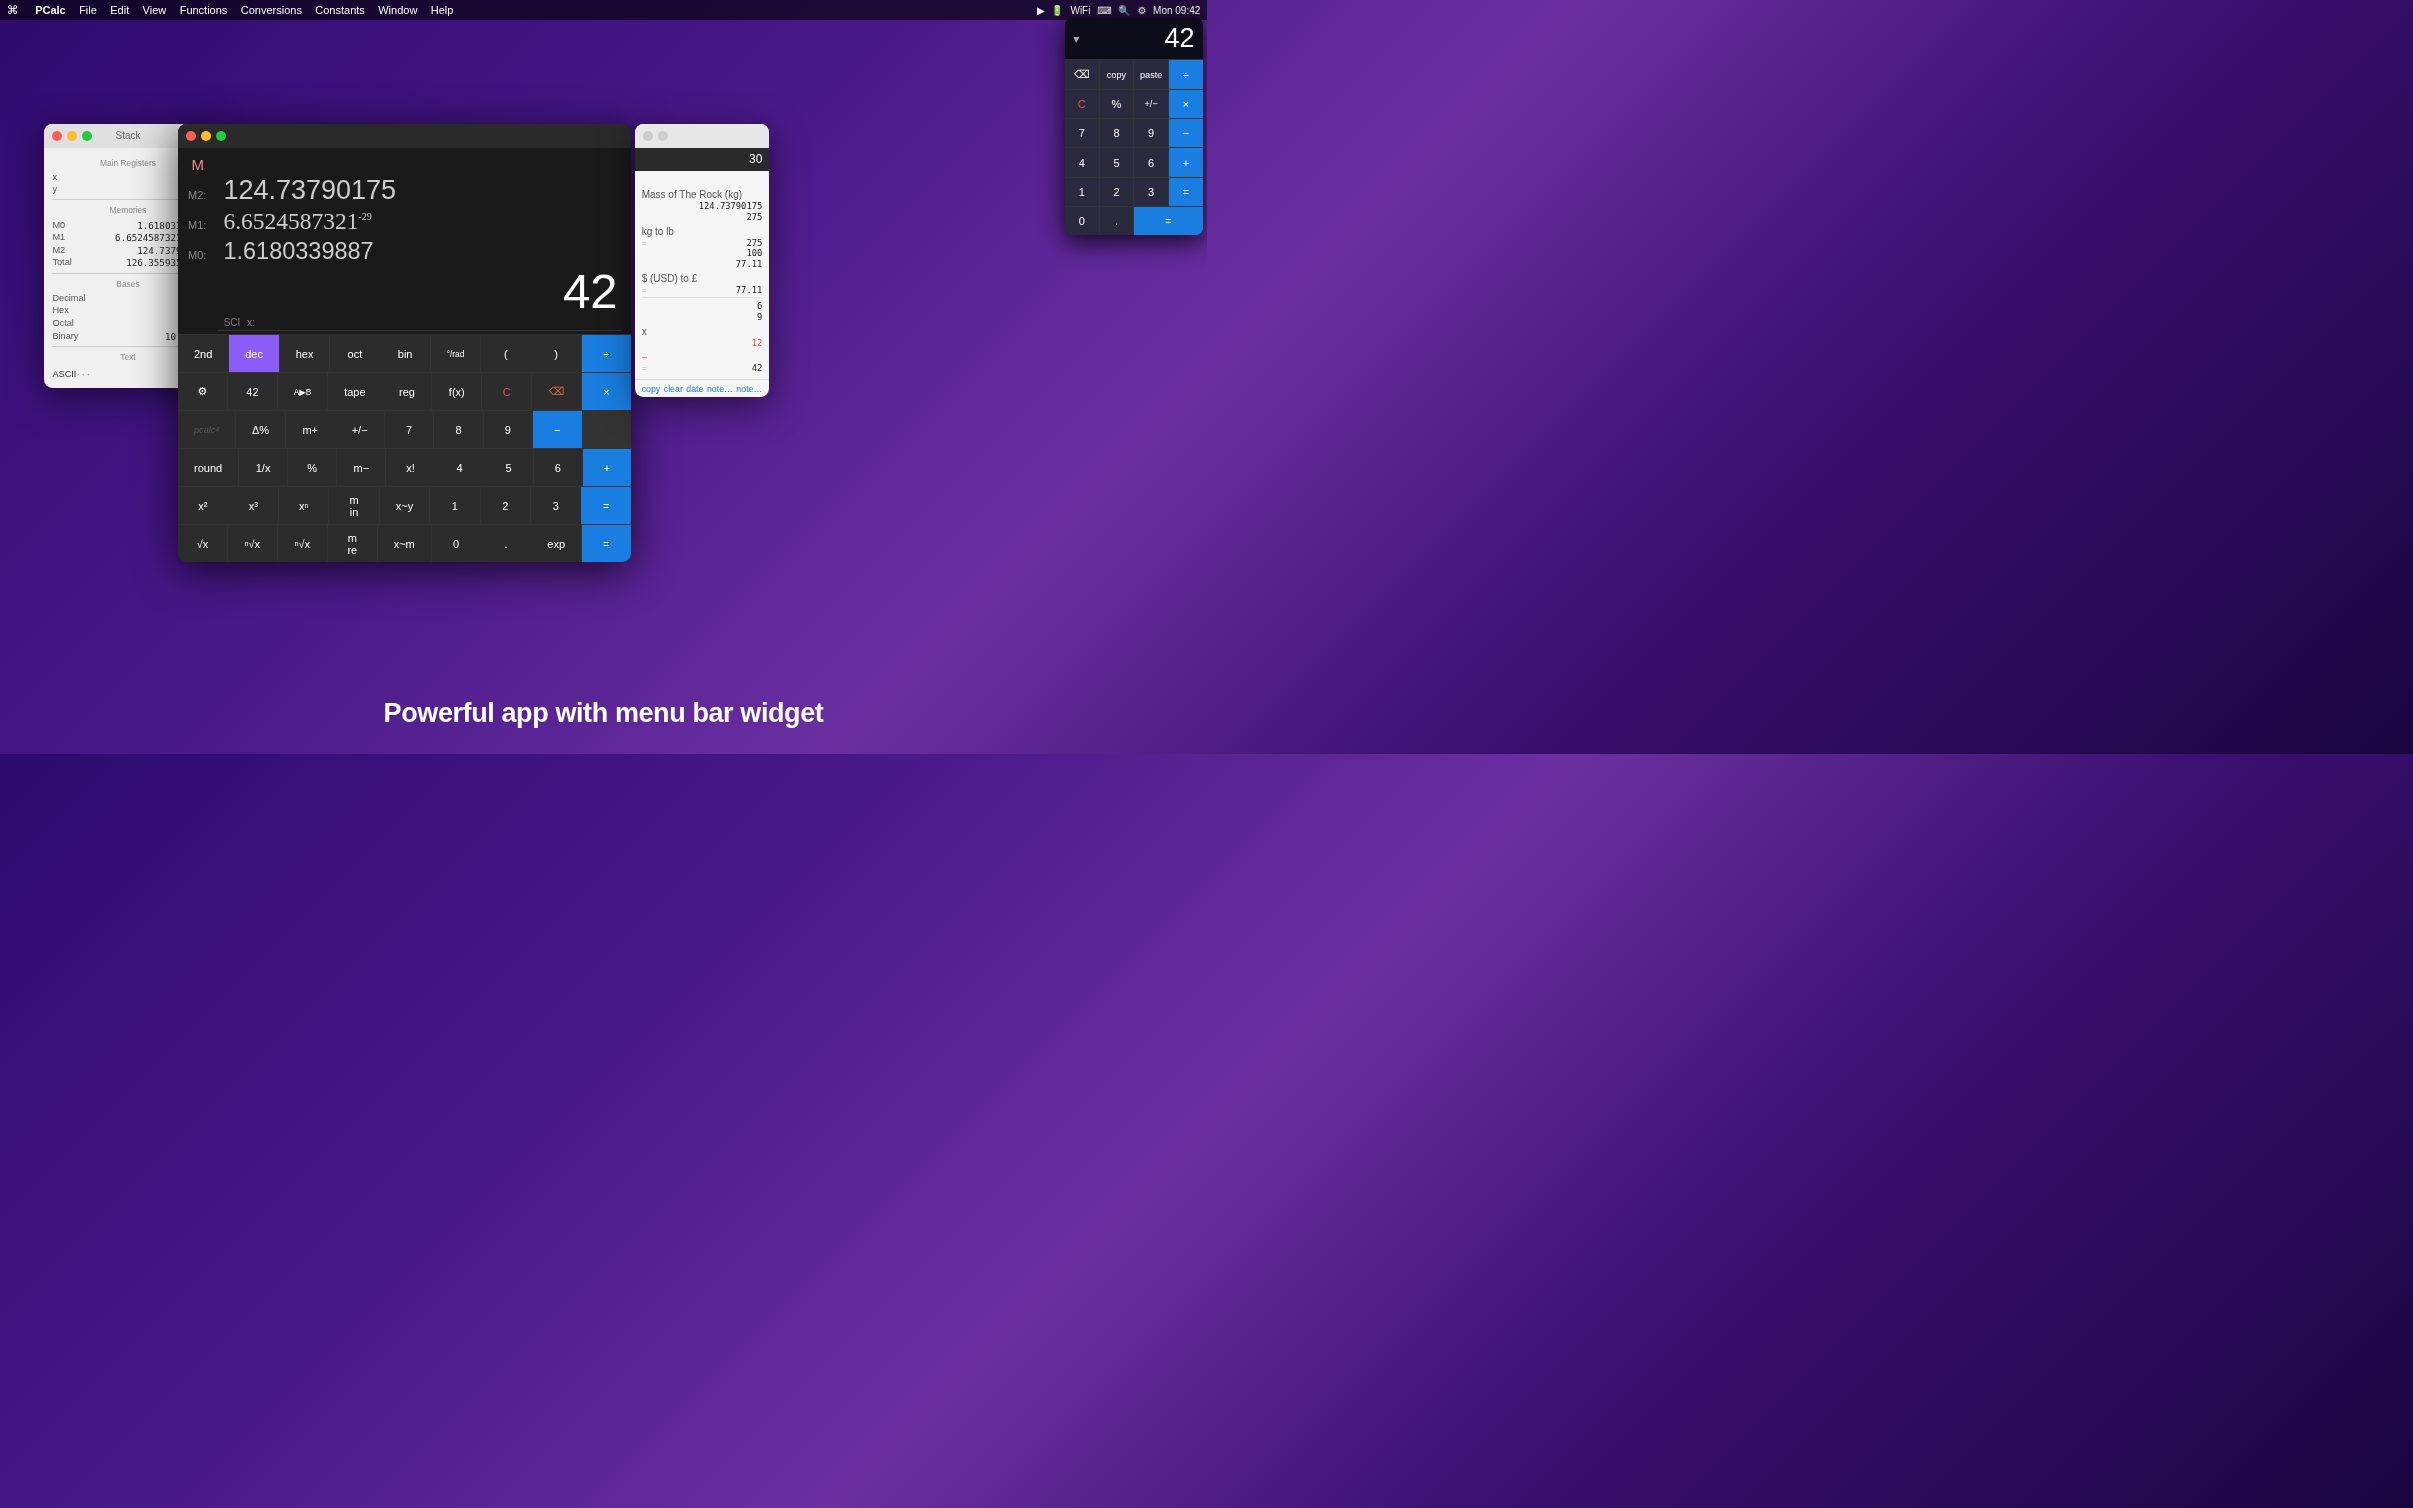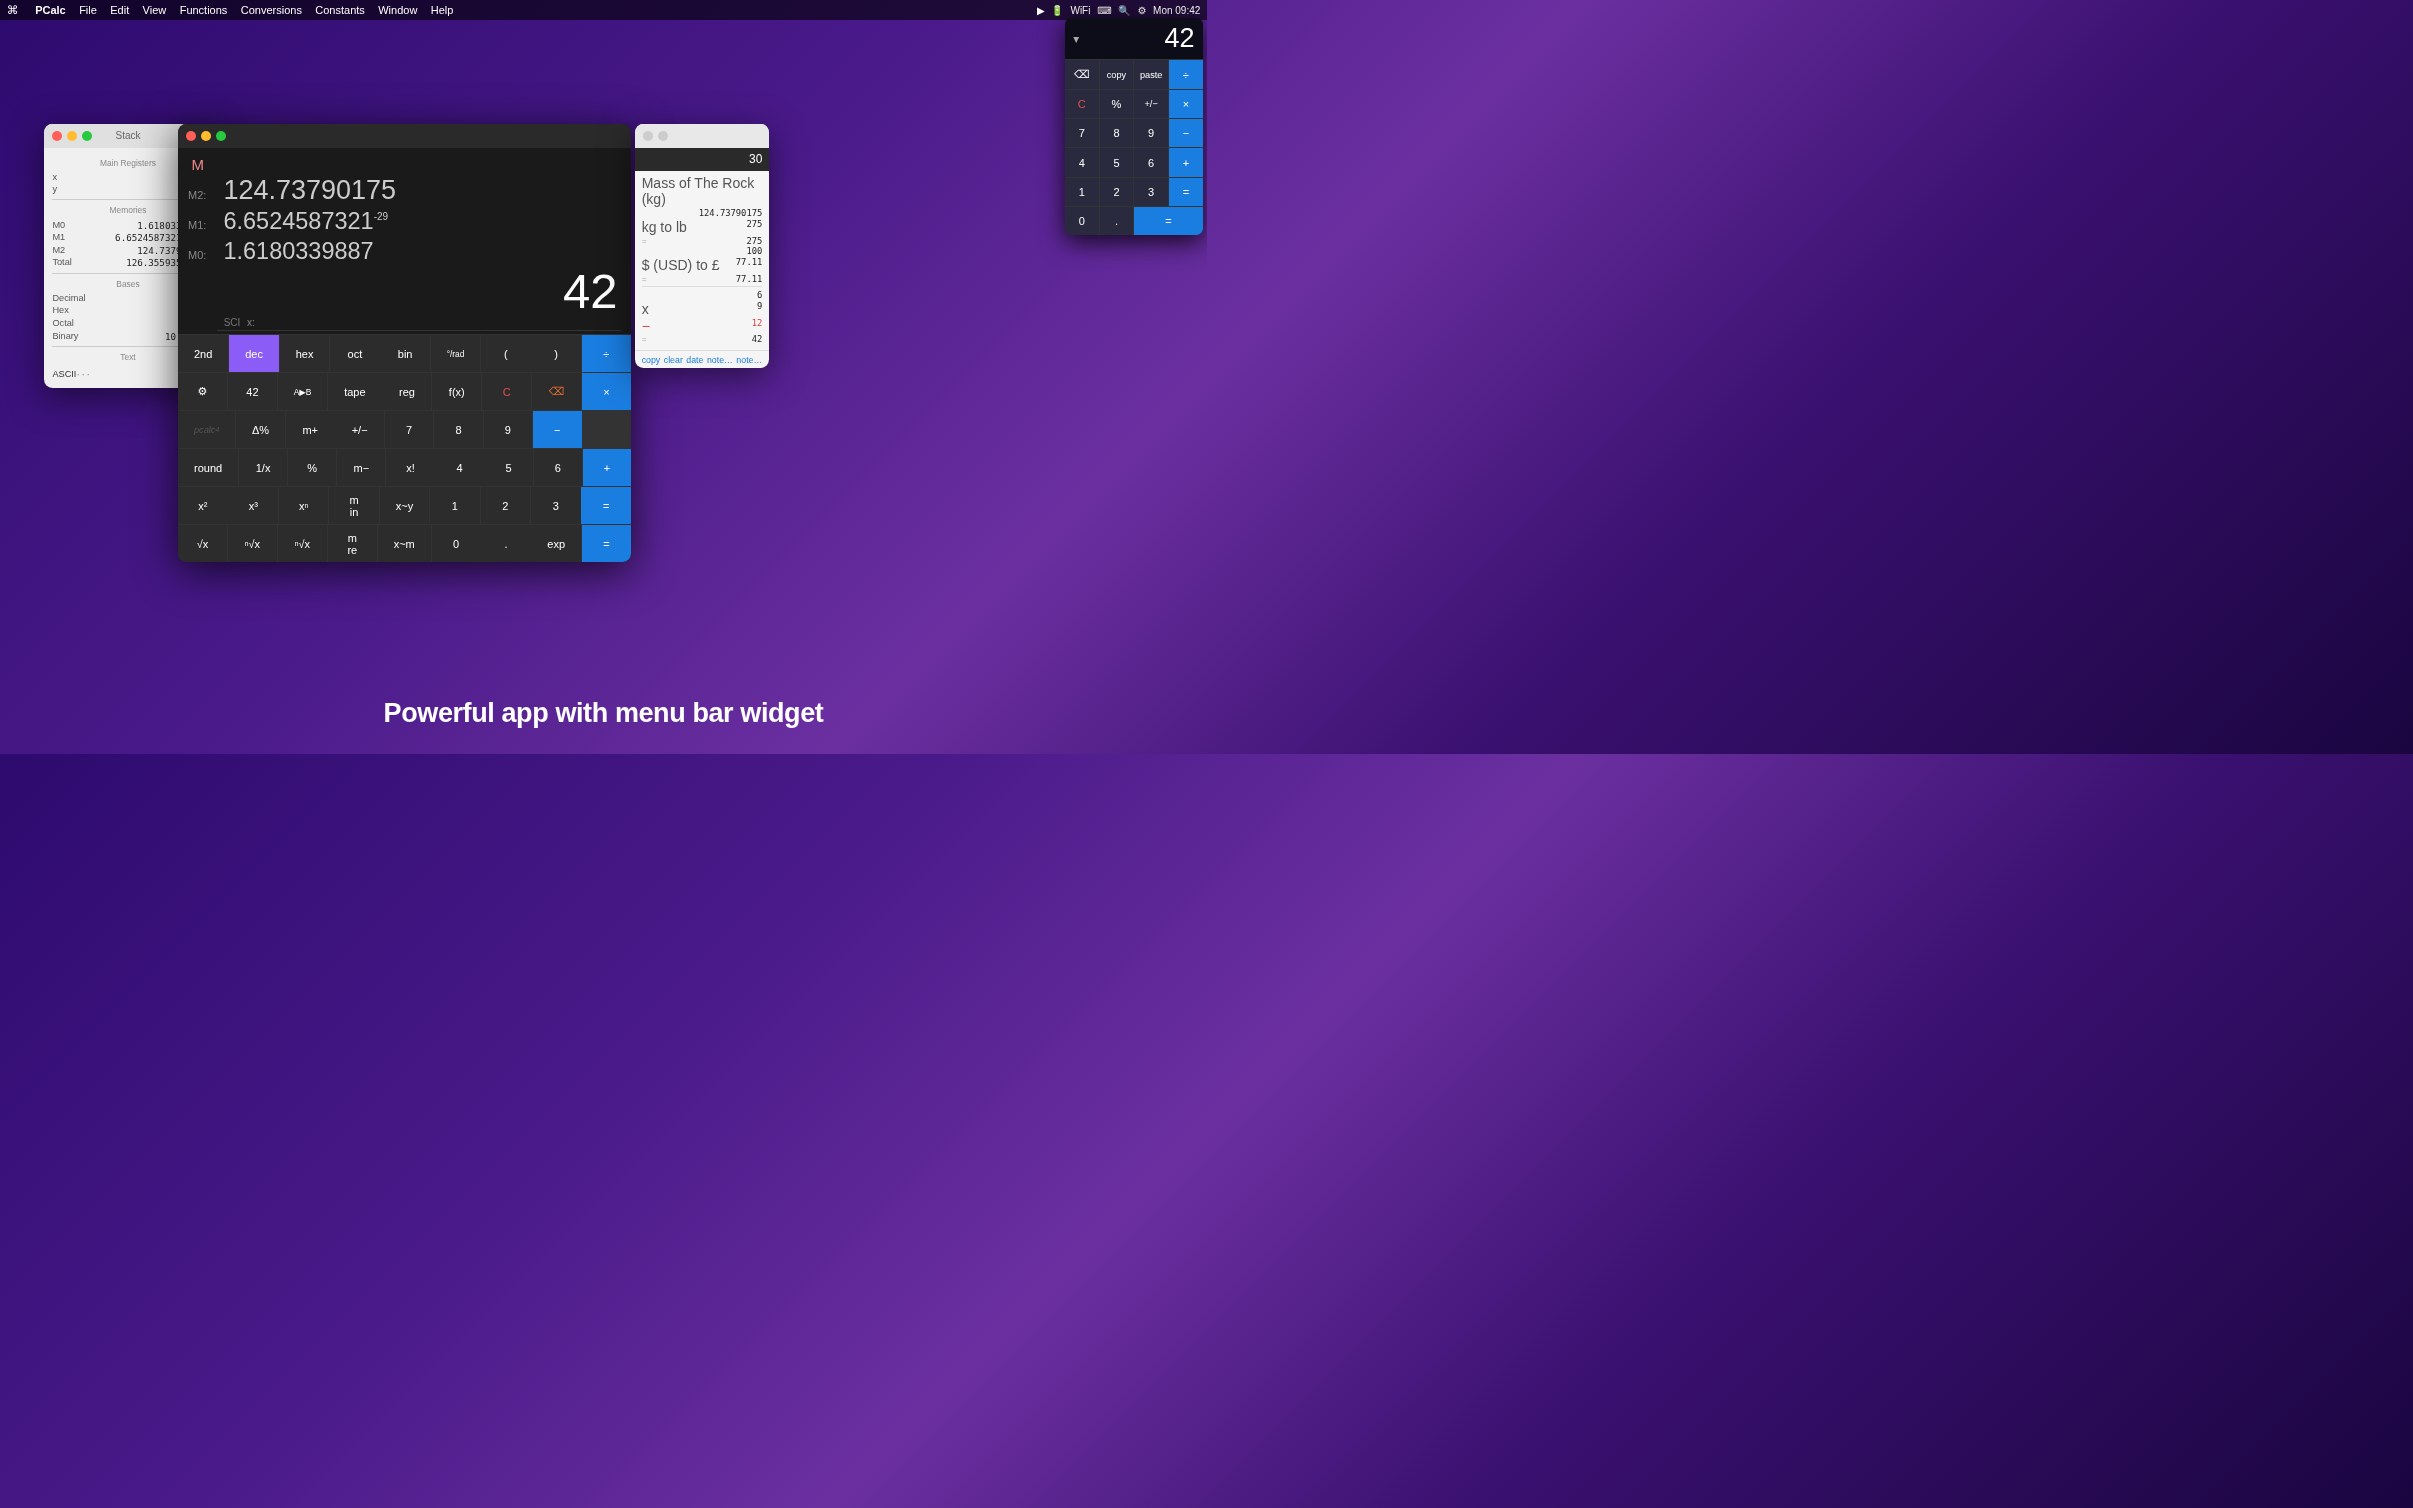--- a/index.html
+++ b/index.html
@@ -216,21 +216,21 @@
       justify-content: flex-end;
       align-items: center;
     }
     .right-panel-number { color: white; font-size: 12px; font-weight: 300; }
     .right-panel-content { padding: 3.4px 6.7px 5px; font-size: 8.8px; }
     .rp-row {
       display: flex;
       justify-content: space-between;
       margin: 0.8px 0;
     }
-    .rp-row .rk { color: #555; font-size: 14px; }
+    .rp-row .rk { color: #555; font-size: 10px; margin-top: 14px; }
     .rp-row .rv { color: #222; font-size: 8.8px; font-family: monospace; }
     .rp-row .rv.red { color: #e04040; }
     .rp-eq { color: #aaa; font-size: 8.4px; }
     .rp-divider { border: none; border-top: 0.8px solid #ddd; margin: 2.5px 0; }
     .rp-footer {
       display: flex;
       justify-content: space-between;
       padding: 3.4px 6.7px;
       border-top: 0.8px solid #ddd;
     }
@@ -379,21 +379,21 @@
   <div class="calc-display">
     <div style="display:flex; align-items:baseline; gap:6.7px; padding: 1.7px 3.4px 0;">
       <span class="calc-display-m">M</span>
     </div>
     <div class="calc-memory-row">
       <span class="calc-mem-label">M2:</span>
       <span class="calc-mem-value" style="font-size:27px;">124.73790175</span>
     </div>
     <div class="calc-memory-row">
       <span class="calc-mem-label">M1:</span>
-      <span class="calc-mem-value" style="font-size:23.5px;">6.6524587321<sup style="font-size:10px; color:#ccc; vertical-align:super;">-29</sup></span>
+      <span class="calc-mem-value" style="font-size:23.5px;font-family:Liberation Serif, serif;">6.6524587321<sup style="font-size:10px; color:#ccc; vertical-align:super;">-29</sup></span>
     </div>
     <div class="calc-memory-row">
       <span class="calc-mem-label">M0:</span>
       <span class="calc-mem-value" style="font-size:23.5px;">1.6180339887</span>
     </div>
     <div class="calc-main-number">42</div>
     <div class="calc-sci-row">
       <span class="calc-sci-label">SCI</span>
       <span class="calc-x-label">x:</span>
     </div>

